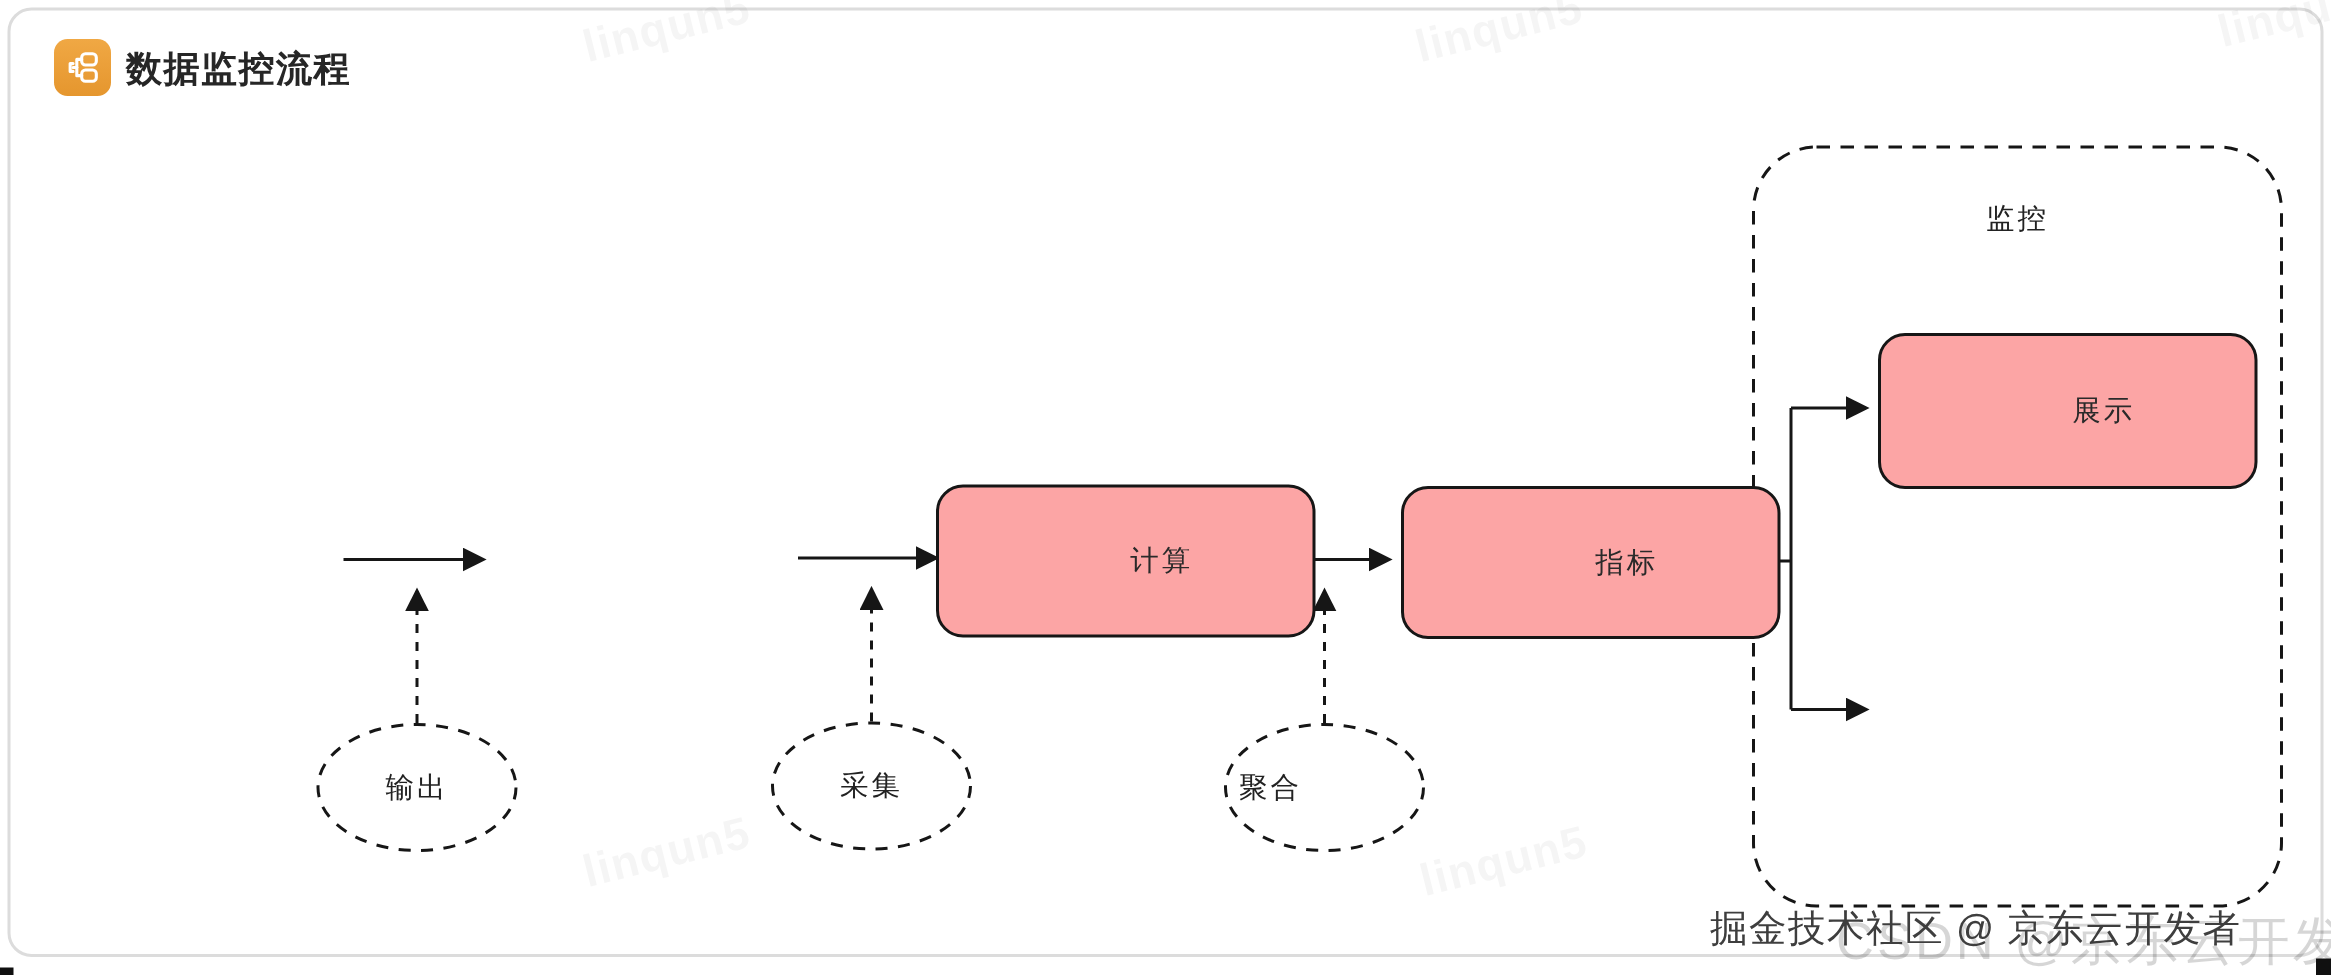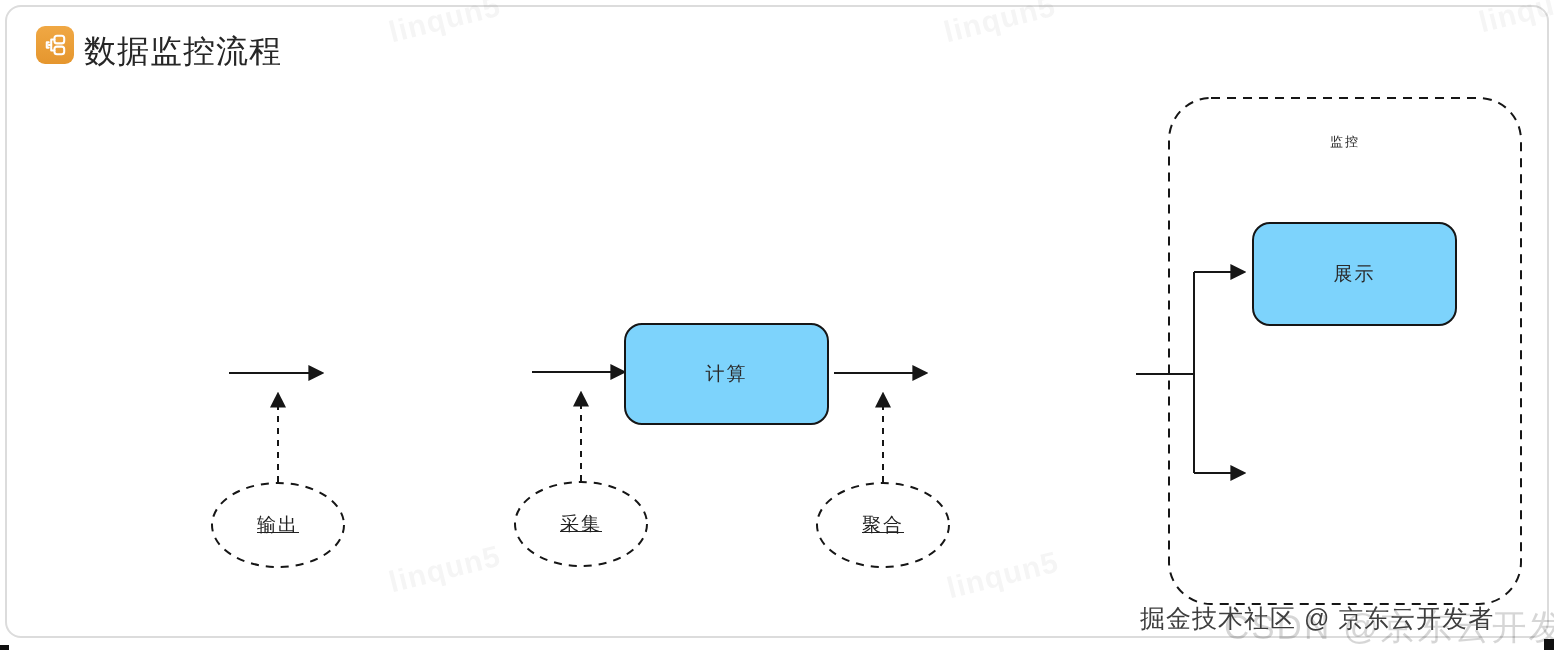--- a/index.html
+++ b/index.html
@@ -4,31 +4,31 @@
 <style>
   html,body{margin:0;padding:0;background:#fff;width:1554px;height:650px;overflow:hidden;
     font-family:"Liberation Sans","DejaVu Sans",sans-serif;}
   .stage{position:relative;width:1554px;height:650px;background:#fff;}
   .panel{position:absolute;left:5px;top:5px;width:1540px;height:629px;
     border:2px solid #dcdcdc;border-radius:16px;background:#fff;}
   
   .app-icon{position:absolute;left:36px;top:26px;width:38px;height:38px;border-radius:9px;
     background:linear-gradient(180deg,#f0a844 0%,#e5962e 100%);
     display:flex;align-items:center;justify-content:center;}
-  .page-title{position:absolute;left:84px;top:30px;font-size:32px;font-weight:400;
+  .page-title{position:absolute;left:84px;top:30px;font-size:24px;font-weight:700;
     color:#262626;letter-spacing:1px;}
   
   svg.wires{position:absolute;left:0;top:0;}
-  .node{position:absolute;width:201px;height:98px;background:#7dd3fc;border:2px solid #161616;
+  .node{position:absolute;width:201px;height:98px;background:#fca5a5;border:2px solid #161616;
     border-radius:18px;display:flex;align-items:center;justify-content:center;
-    font-size:19px;color:#2a2a2a;letter-spacing:2px;}
+    font-size:19px;color:#2a2a2a;letter-spacing:2px;padding-left:48px;}
   .group-label{position:absolute;left:1169px;top:133px;width:352px;text-align:center;
-    font-size:13px;color:#222;letter-spacing:2px;}
+    font-size:19px;color:#222;letter-spacing:2px;}
   .ellipse-label{position:absolute;width:134px;height:84px;display:flex;align-items:center;
-    justify-content:center;font-size:19px;color:#222;letter-spacing:2px;text-decoration:underline;}
+    justify-content:center;font-size:19px;color:#222;letter-spacing:2px;}
   
   .wm{position:absolute;font-size:30px;font-weight:bold;color:rgba(70,70,70,0.055);
     transform:rotate(-14deg);letter-spacing:1px;white-space:nowrap;}
   .footer-back{position:absolute;left:1224px;top:604px;font-size:35px;
     color:rgba(0,0,0,0.16);letter-spacing:2px;white-space:nowrap;}
   .footer-front{position:absolute;left:1140px;top:602px;font-size:25px;color:#3e3e3e;
     letter-spacing:1px;white-space:nowrap;text-shadow:0 0 1px rgba(255,255,255,.8);}
   .corner-mark{position:absolute;background:#101010;}
   .mark-bl{left:0;top:645px;width:9px;height:5px;}
   .mark-br{left:1544px;top:639px;width:10px;height:11px;}
@@ -76,26 +76,27 @@
     <line x1="1194" y1="272" x2="1194" y2="473" stroke="#161616" stroke-width="2"></line>
     <line x1="1194" y1="272" x2="1244" y2="272" stroke="#161616" stroke-width="2" marker-end="url(#arrow)"></line>
     <line x1="1194" y1="473" x2="1244" y2="473" stroke="#161616" stroke-width="2" marker-end="url(#arrow)"></line>
 
     <line x1="278" y1="482" x2="278" y2="394" stroke="#161616" stroke-width="2" stroke-dasharray="6 6" marker-end="url(#arrow)"></line>
     <line x1="581" y1="481" x2="581" y2="393" stroke="#161616" stroke-width="2" stroke-dasharray="6 6" marker-end="url(#arrow)"></line>
     <line x1="883" y1="482" x2="883" y2="394" stroke="#161616" stroke-width="2" stroke-dasharray="6 6" marker-end="url(#arrow)"></line>
   </svg>
 
   <div class="node" style="left:624px;top:323px">计算</div>
+  <div class="node" style="left:934px;top:324px">指标</div>
   <div class="node" style="left:1252px;top:222px;height:100px">展示</div>
 
   <div class="group-label">监控</div>
 
   <div class="ellipse-label" style="left:211px;top:483px">输出</div>
   <div class="ellipse-label" style="left:514px;top:482px">采集</div>
-  <div class="ellipse-label" style="left:816px;top:483px">聚合</div>
+  <div class="ellipse-label" style="left:780px;top:483px">聚合</div>
 
   <div class="footer-back">CSDN @京东云开发者</div>
   <div class="footer-front">掘金技术社区 @ 京东云开发者</div>
 
   <div class="corner-mark mark-bl"></div>
   <div class="corner-mark mark-br"></div>
 </div>
 
 </body></html>

